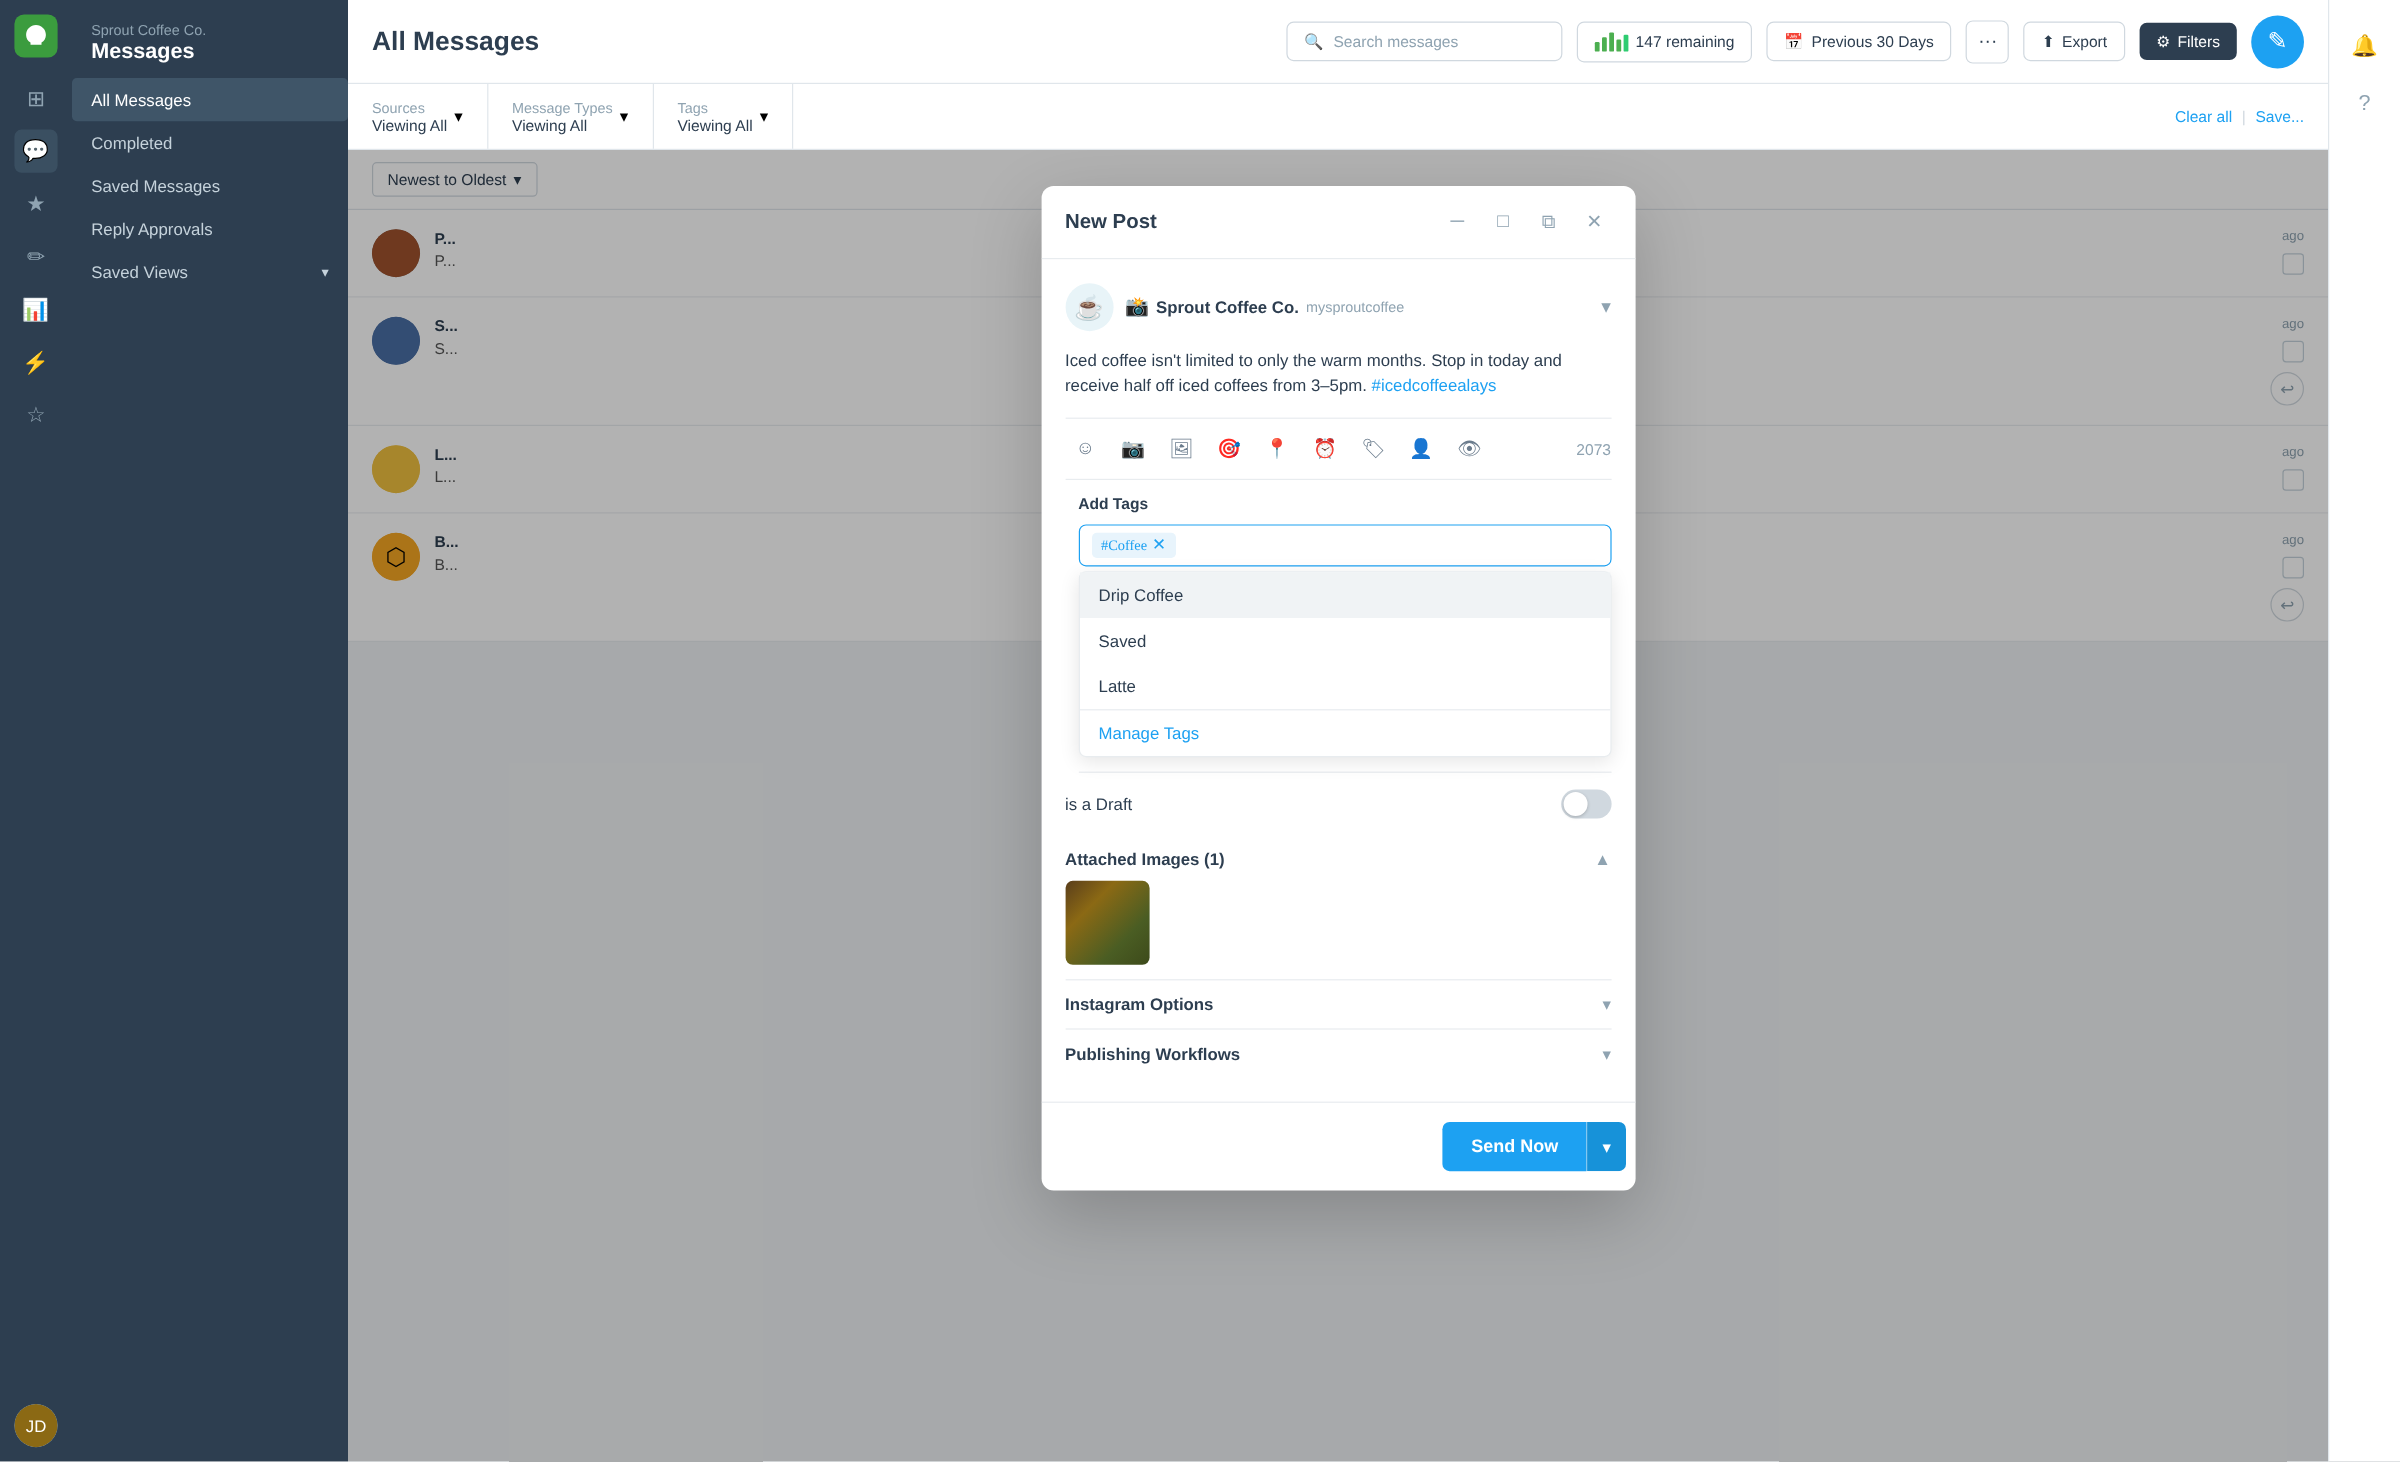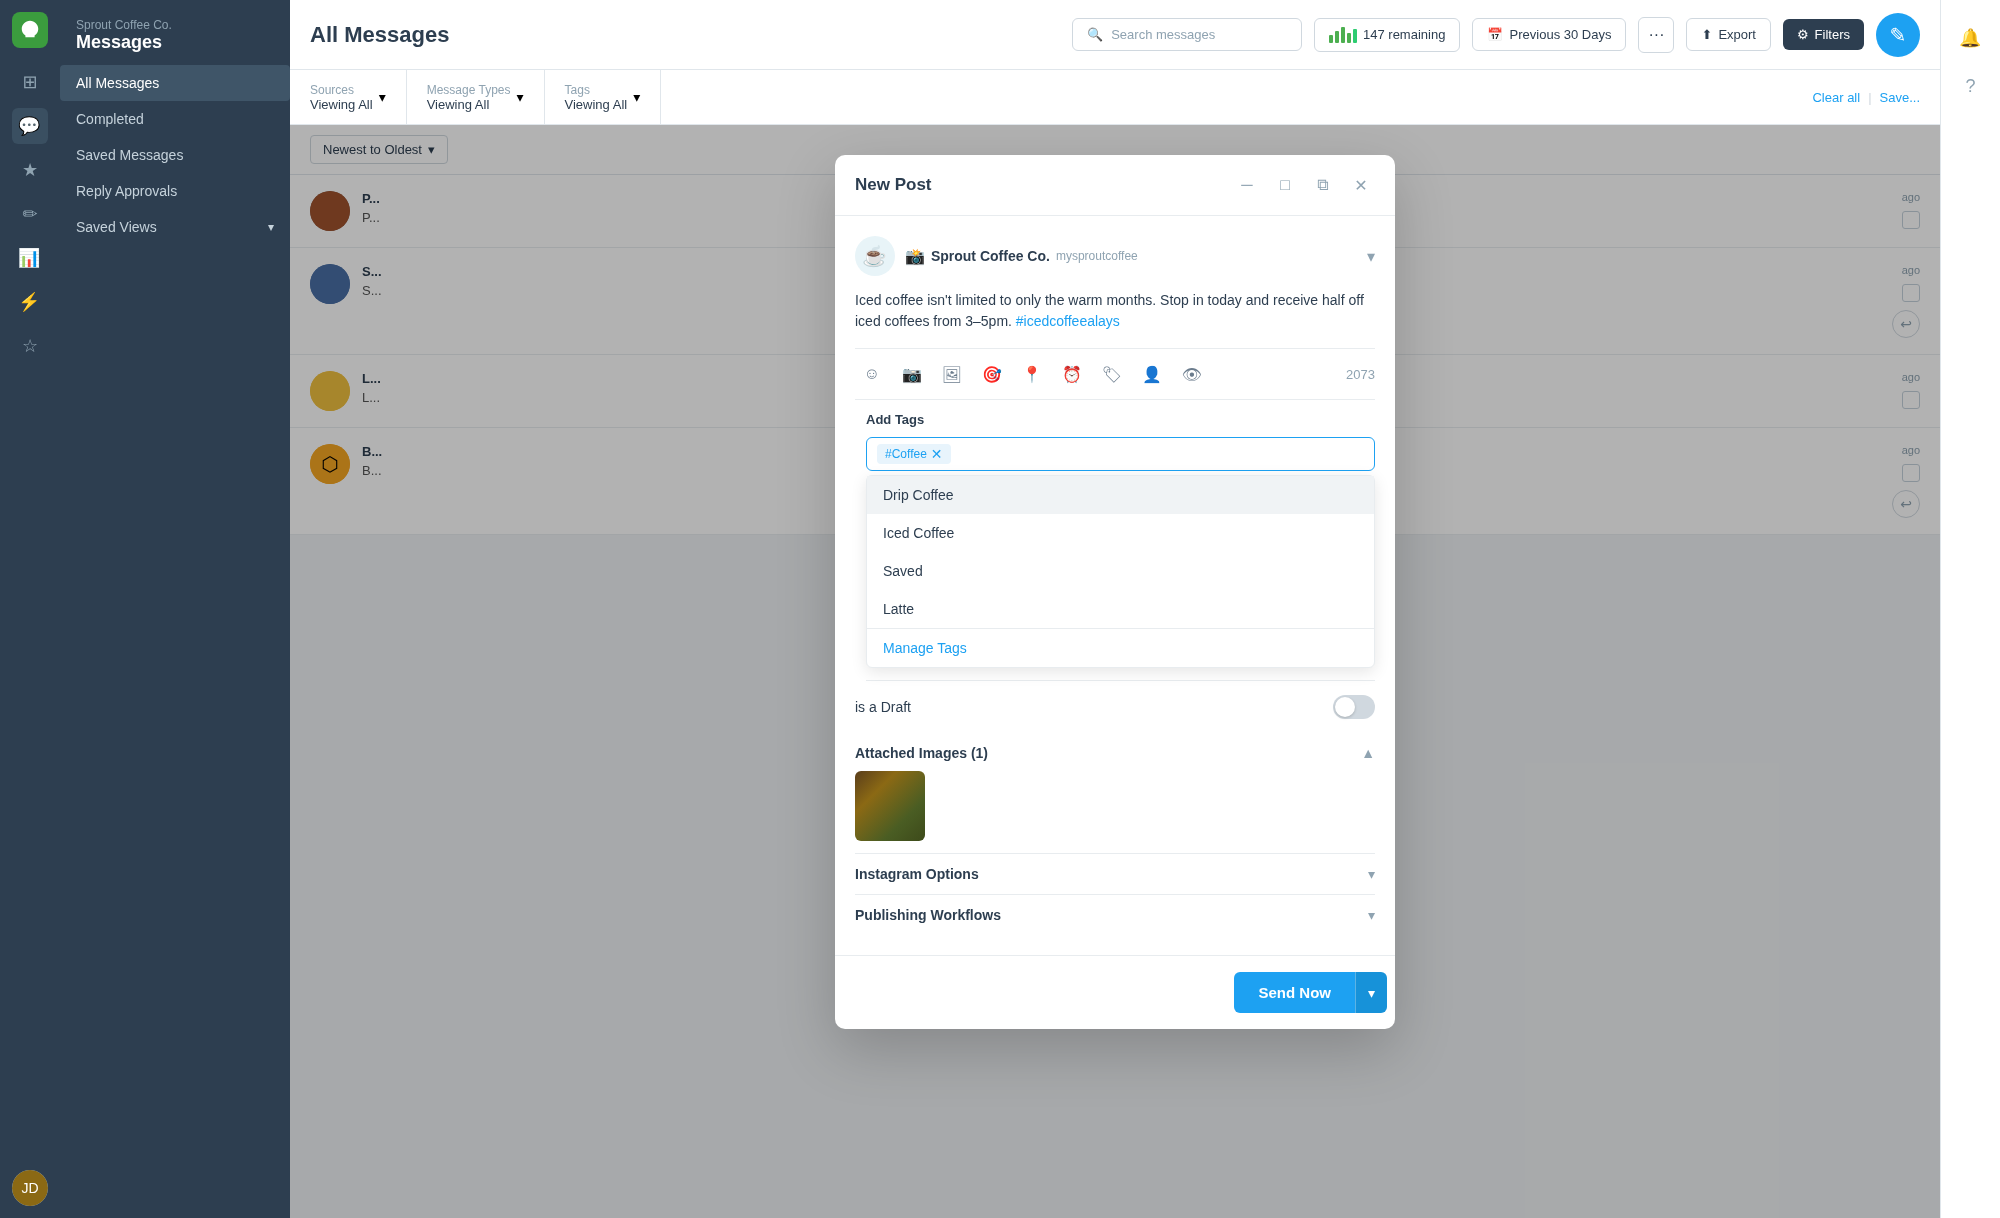--- a/index.html
+++ b/index.html
@@ -61,21 +61,21 @@
     .message-content { flex: 1; }
     .message-name { font-weight: 600; color: #2d3e50; font-size: 13px; }
     .message-text { font-size: 13px; color: #555; margin-top: 4px; }
     .message-right { display: flex; flex-direction: column; align-items: flex-end; gap: 8px; }
     .message-checkbox { width: 18px; height: 18px; border: 1.5px solid #c5d2db; border-radius: 3px; cursor: pointer; }
     .reply-icon { width: 28px; height: 28px; border-radius: 50%; border: 1px solid #d0d8df; display: flex; align-items: center; justify-content: center; cursor: pointer; color: #8fa3b1; font-size: 14px; }
     .msg-time-badge { font-size: 11px; color: #8fa3b1; }
 
     
     .modal-overlay { position: absolute; top: 0; left: 0; right: 0; bottom: 0; background: rgba(0,0,0,0.3); display: flex; align-items: flex-start; justify-content: center; padding-top: 30px; z-index: 100; }
-    .modal { background: white; border-radius: 10px; width: 560px; box-shadow: 0 20px 60px rgba(0,0,0,0.2); display: flex; flex-direction: column; max-height: 85vh; overflow: hidden; position: relative; }
+    .modal { background: white; border-radius: 10px; width: 495px; box-shadow: 0 20px 60px rgba(0,0,0,0.2); display: flex; flex-direction: column; max-height: 85vh; overflow: hidden; position: relative; }
     .modal-header { display: flex; align-items: center; justify-content: space-between; padding: 16px 20px; border-bottom: 1px solid #e8ecef; flex-shrink: 0; }
     .modal-title { font-size: 17px; font-weight: 600; color: #2d3e50; }
     .modal-controls { display: flex; gap: 10px; align-items: center; }
     .modal-ctrl-btn { width: 28px; height: 28px; border: none; background: none; cursor: pointer; display: flex; align-items: center; justify-content: center; color: #8fa3b1; font-size: 16px; }
 
     .modal-body { overflow-y: auto; padding: 20px; flex: 1; }
 
     
     .post-account { display: flex; align-items: center; gap: 10px; padding-bottom: 14px; }
     .post-avatar { width: 40px; height: 40px; background: #e8f4f8; border-radius: 50%; display: flex; align-items: center; justify-content: center; font-size: 20px; }
@@ -87,21 +87,21 @@
     .post-text a { color: #1da1f2; text-decoration: none; }
 
     
     .post-toolbar { display: flex; align-items: center; gap: 6px; padding: 8px 0; border-top: 1px solid #e8ecef; border-bottom: 1px solid #e8ecef; margin-bottom: 0; }
     .toolbar-btn { width: 34px; height: 34px; border: none; background: none; cursor: pointer; border-radius: 4px; display: flex; align-items: center; justify-content: center; color: #6b7c8d; font-size: 16px; }
     .char-count { margin-left: auto; font-size: 13px; color: #8fa3b1; }
 
     
     .tags-section { padding: 12px 0; border-bottom: 1px solid #e8ecef; margin-left: 11px; }
     .tags-section-title { font-size: 13px; font-weight: 600; color: #2d3e50; margin-bottom: 10px; }
-    .tag-input-row { display: flex; align-items: center; gap: 8px; border: 1.5px solid #1da1f2; border-radius: 6px; padding: 6px 10px; background: white; }
+    .tag-input-row { display: flex; align-items: center; gap: 8px; border: 1.5px solid #1da1f2; border-radius: 6px; padding: 6px 10px; background: white; font-family: Liberation Serif, serif; }
     .tag-chip { display: flex; align-items: center; gap: 4px; background: #e8f4fc; color: #1da1f2; border-radius: 4px; padding: 3px 8px; font-size: 12px; font-weight: 500; }
     .tag-chip-remove { cursor: pointer; color: #1da1f2; font-size: 14px; line-height: 1; }
     .tag-dropdown { background: white; border: 1px solid #e8ecef; border-radius: 6px; margin-top: 4px; box-shadow: 0 4px 16px rgba(0,0,0,0.1); }
     .tag-option { padding: 11px 16px; font-size: 14px; color: #2d3e50; cursor: pointer; }
     .tag-option.highlighted { background: #f0f3f5; }
     .manage-tags { padding: 11px 16px; font-size: 14px; color: #1da1f2; cursor: pointer; font-weight: 500; border-top: 1px solid #e8ecef; }
 
     
     .draft-row { display: flex; align-items: center; gap: 10px; padding: 14px 0; font-size: 14px; color: #2d3e50; }
     .toggle { width: 42px; height: 24px; background: #d0d8df; border-radius: 12px; position: relative; cursor: pointer; margin-left: auto; }
@@ -376,23 +376,20 @@
                   <span>#Coffee</span>
                   <span class="tag-chip-remove">✕</span>
                 </div>
               </div>
 
               <div class="tag-dropdown">
                 <div class="tag-option highlighted">
                   <span>Drip Coffee</span>
                 </div>
                 <div class="tag-option">
-                  <span>Iced Coffee</span>
-                </div>
-                <div class="tag-option">
                   <span>Saved</span>
                 </div>
                 <div class="tag-option">
                   <span>Latte</span>
                 </div>
                 <div class="manage-tags">Manage Tags</div>
               </div>
             </div>
           </div>
 

